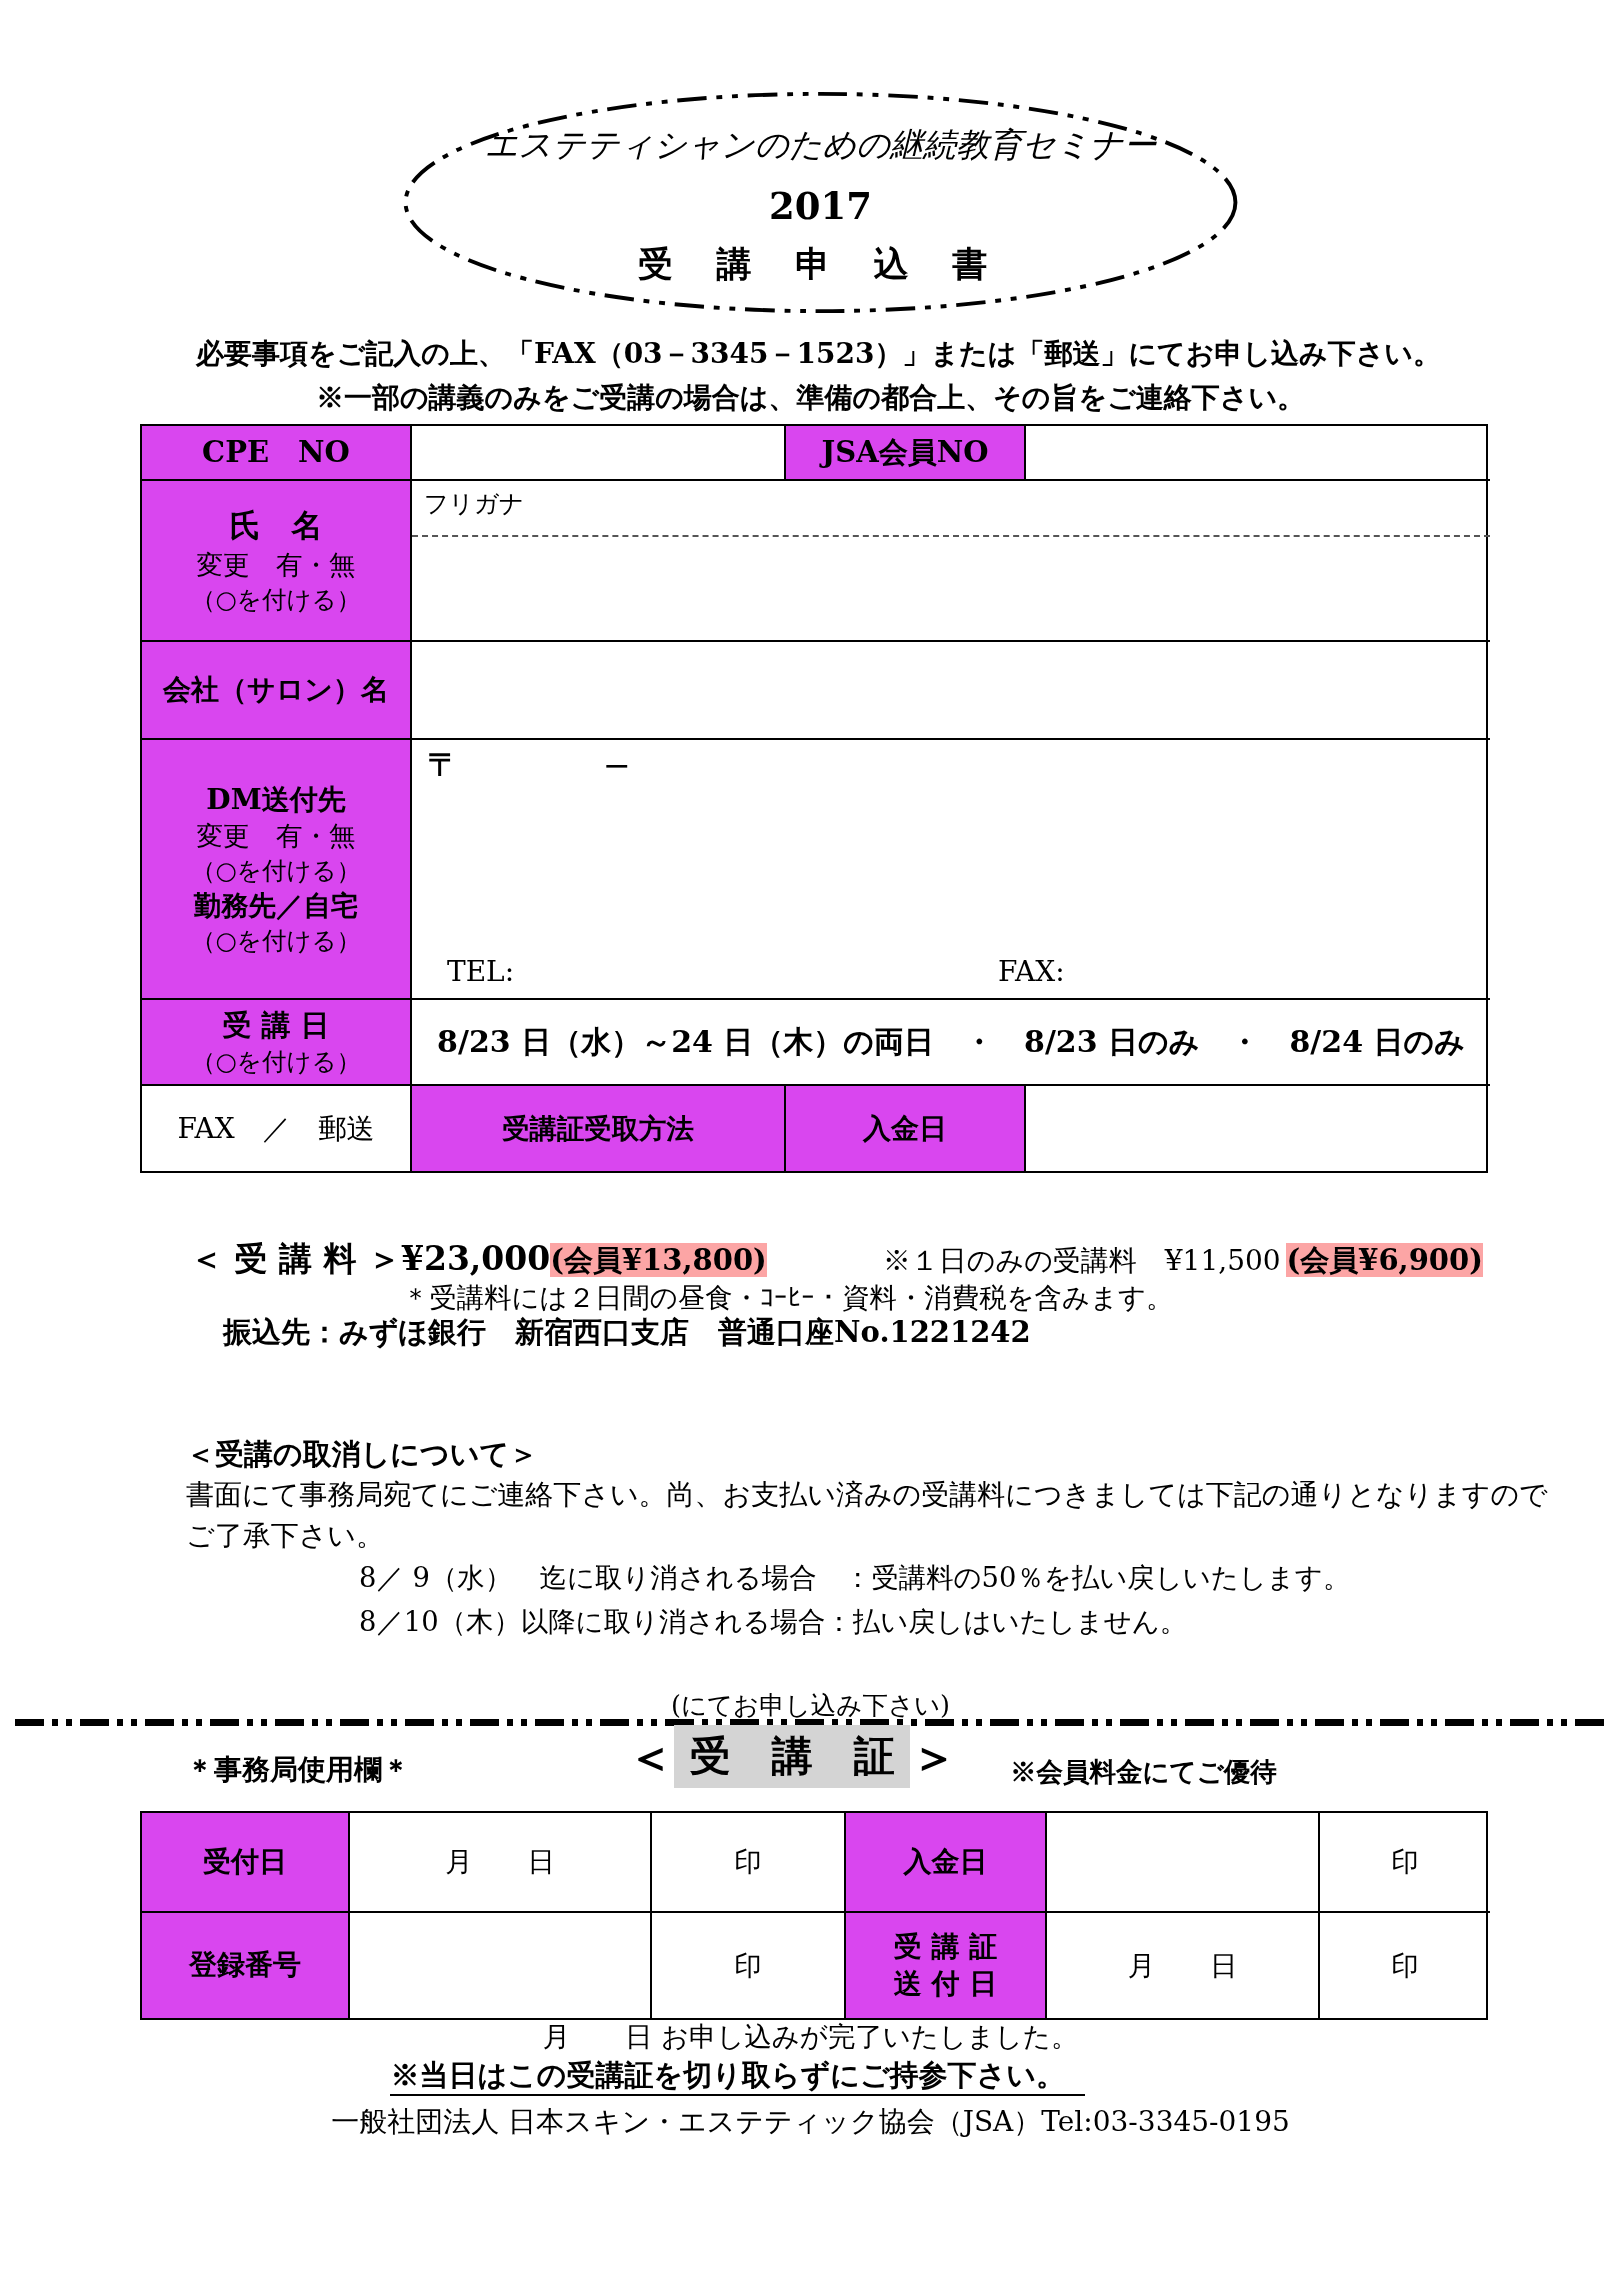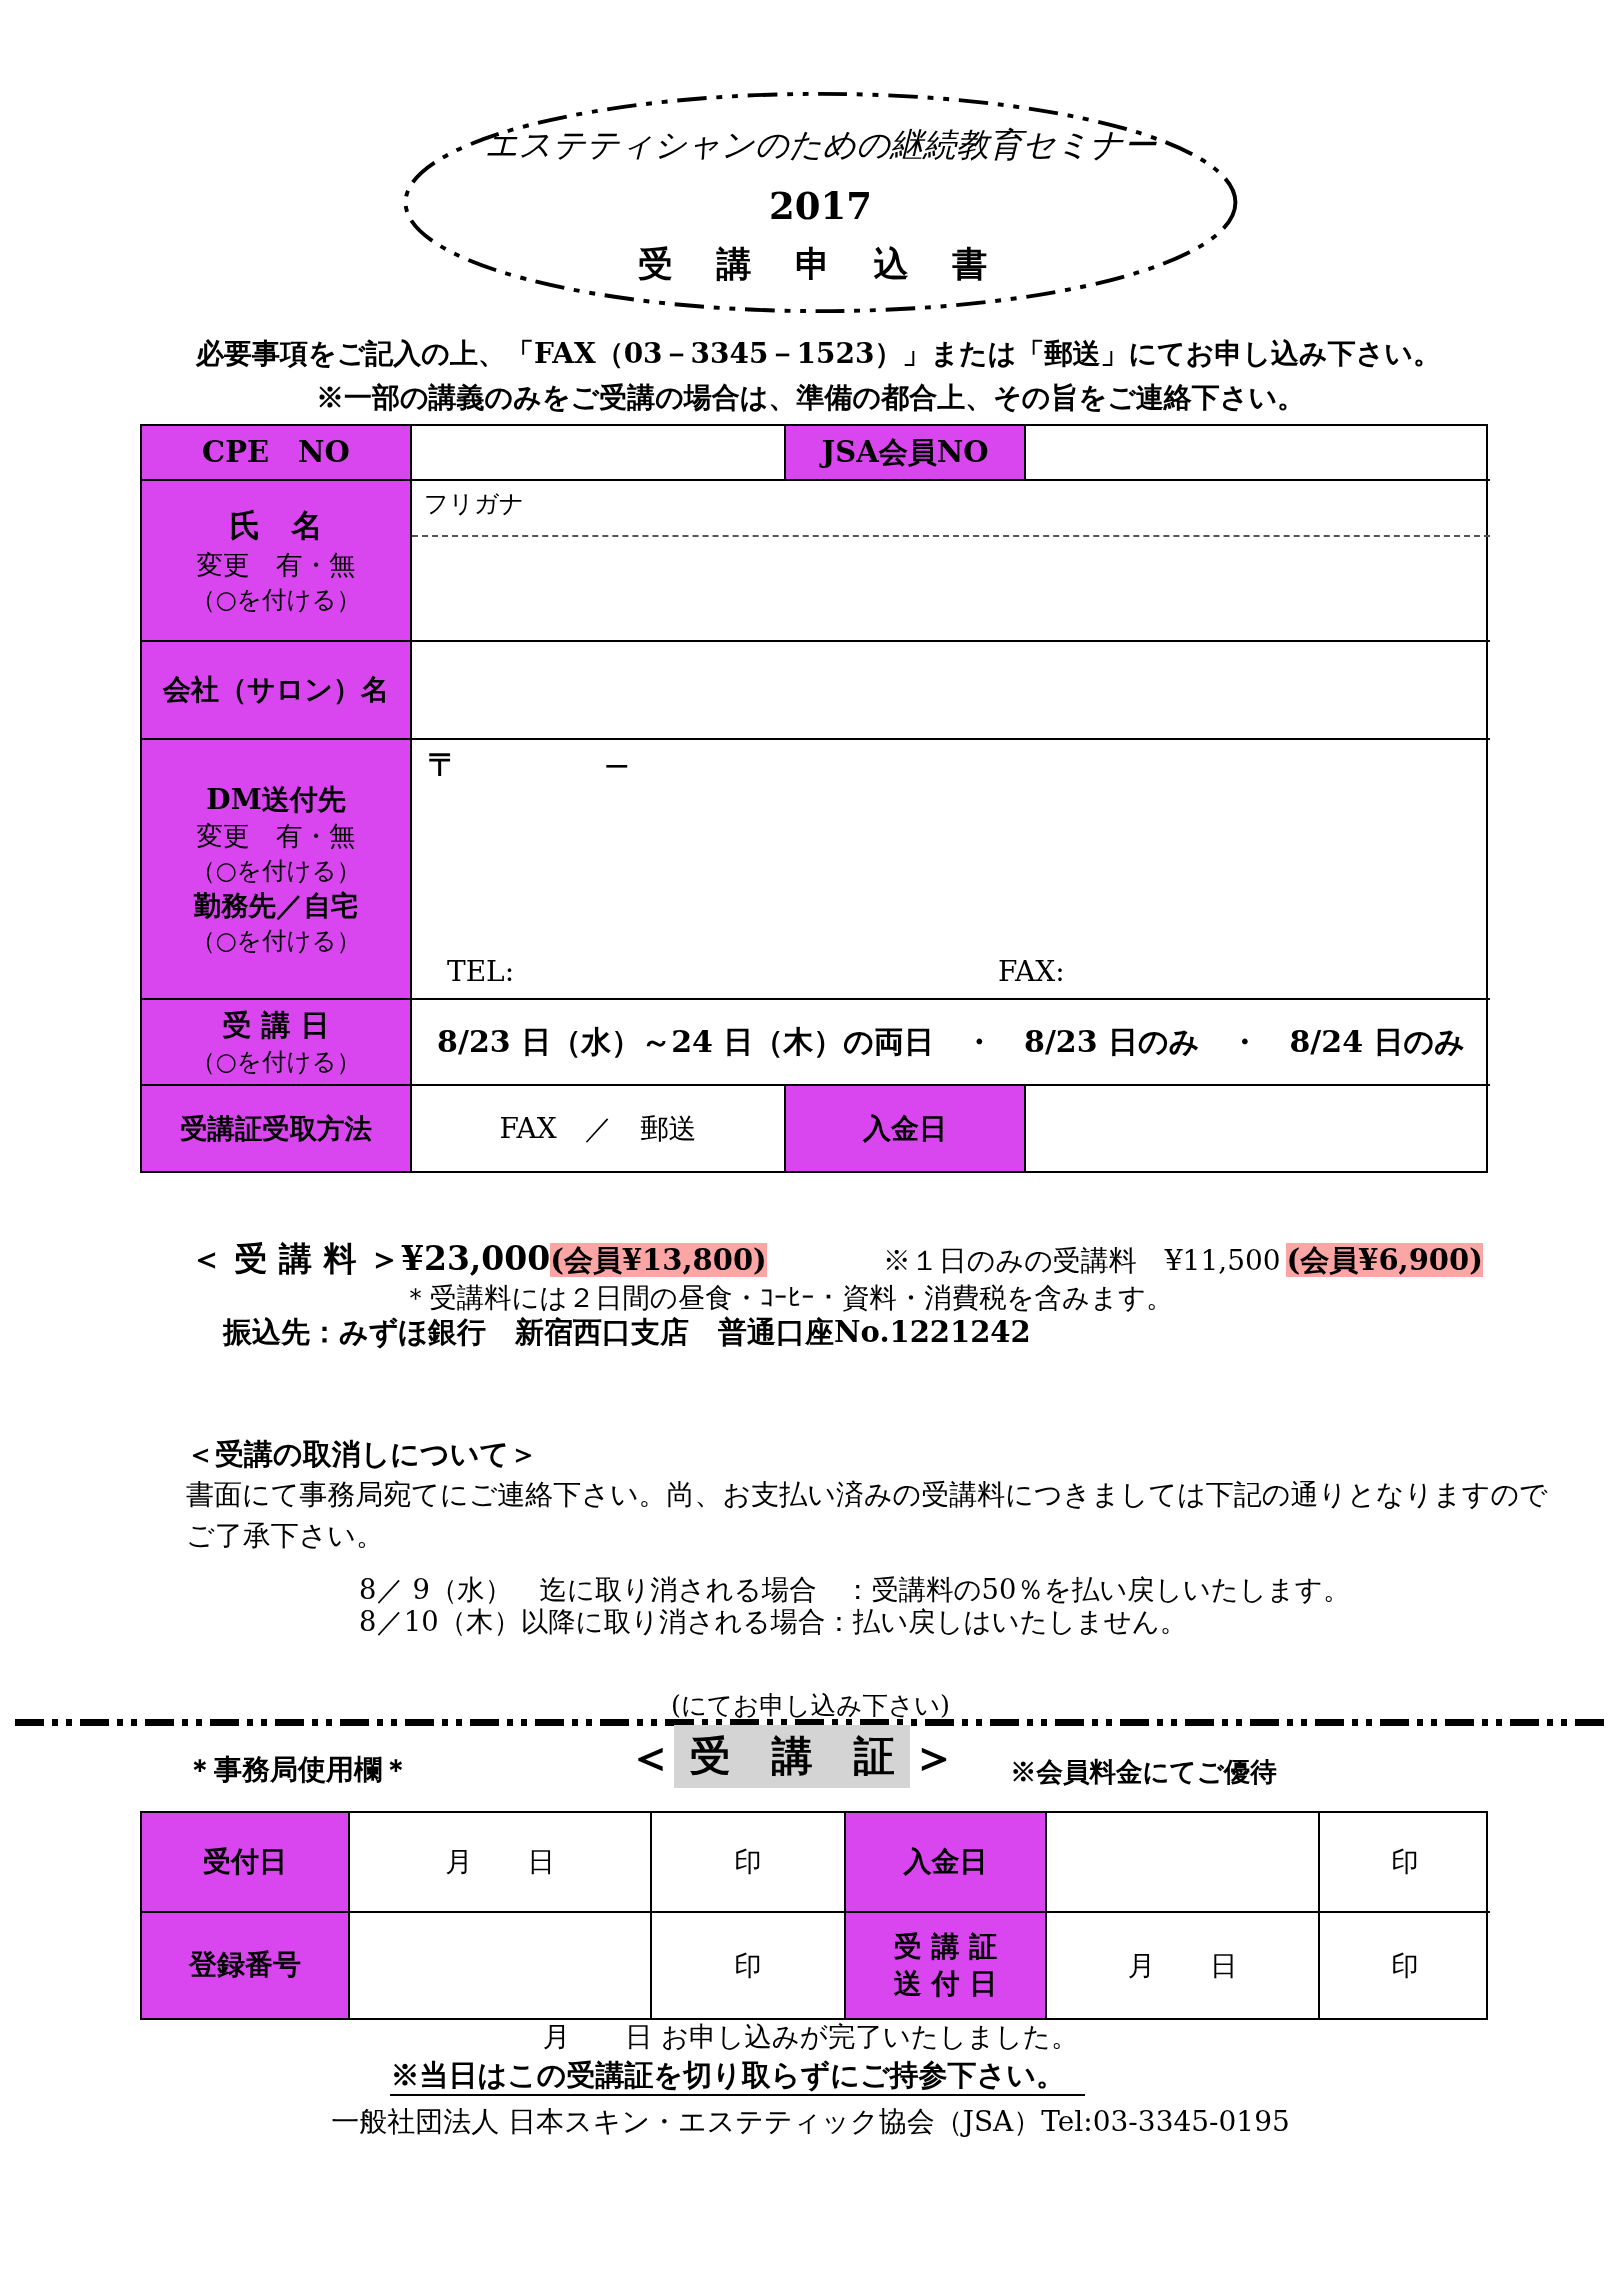--- a/index.html
+++ b/index.html
@@ -50,21 +50,21 @@
   .fee-member{font-size:29px;font-weight:bold;}
   .fee-oneday{font-size:28px;margin-left:116px;}
   .fee-oneday-member{font-size:29px;font-weight:bold;margin-left:5.9px;}
   .fee-note{position:absolute;left:402px;top:1280px;font-size:27.4px;white-space:nowrap;}
   .fee-bank{position:absolute;left:223px;top:1313px;font-size:29px;font-weight:bold;white-space:nowrap;}
   .fee-account{position:absolute;left:188px;top:1357px;font-size:29px;font-weight:bold;white-space:nowrap;}
   
   .cancel-h{position:absolute;left:186px;top:1435px;font-size:29px;font-weight:bold;white-space:nowrap;}
   .cancel-b1{position:absolute;left:186px;top:1476px;font-size:28px;white-space:nowrap;}
   .cancel-b2{position:absolute;left:186px;top:1517px;font-size:28px;white-space:nowrap;}
-  .cancel-r1{position:absolute;left:359px;top:1560px;font-size:27.4px;white-space:nowrap;margin-top:12px;}
+  .cancel-r1{position:absolute;left:359px;top:1560px;font-size:27.4px;white-space:nowrap;}
   .cancel-r2{position:absolute;left:359px;top:1604px;font-size:27.4px;white-space:nowrap;}
   
   .cut-note{position:absolute;left:0;top:1688px;width:1621px;text-align:center;font-size:25.5px;}
   .cut-line{
     position:absolute;left:14.7px;top:1719px;width:1592px;height:6.9px;
     background:repeating-linear-gradient(90deg,
       #000 0 29px,transparent 29px 37px,
       #000 37px 43px,transparent 43px 51px,
       #000 51px 57px,transparent 57px 65px);
   }
@@ -147,25 +147,25 @@
     </div>
 
     <div class="cell gray lab">
       <span class="b" style="font-size:29px;">受 講 日</span>
       <span style="font-size:24.5px;">（○を付ける）</span>
     </div>
     <div class="cell lastcol span3 center-content">
       <span class="date-options">8/23 日（水）～24 日（木）の両日　・　8/23 日のみ　・　8/24 日のみ</span>
     </div>
 
+    <div class="cell lastrow center-content">
+      <span class="receipt-opts">FAX　／　郵送</span>
+    </div>
     <div class="cell lastrow gray lab">
       <span class="b" style="font-size:27.4px;">受講証受取方法</span>
-    </div>
-    <div class="cell lastrow center-content">
-      <span class="receipt-opts">FAX　／　郵送</span>
     </div>
     <div class="cell lastrow gray lab">
       <span class="b" style="font-size:28px;">入金日</span>
     </div>
     <div class="cell lastrow lastcol"></div>
   </div>
 
   <div class="fee-line">
     <span class="fee-main">＜ 受 講 料 ＞¥23,000</span><span class="fee-member hl">(会員¥13,800)</span><span class="fee-oneday">※１日のみの受講料　¥11,500</span><span class="fee-oneday-member hl">(会員¥6,900)</span>
   </div>

